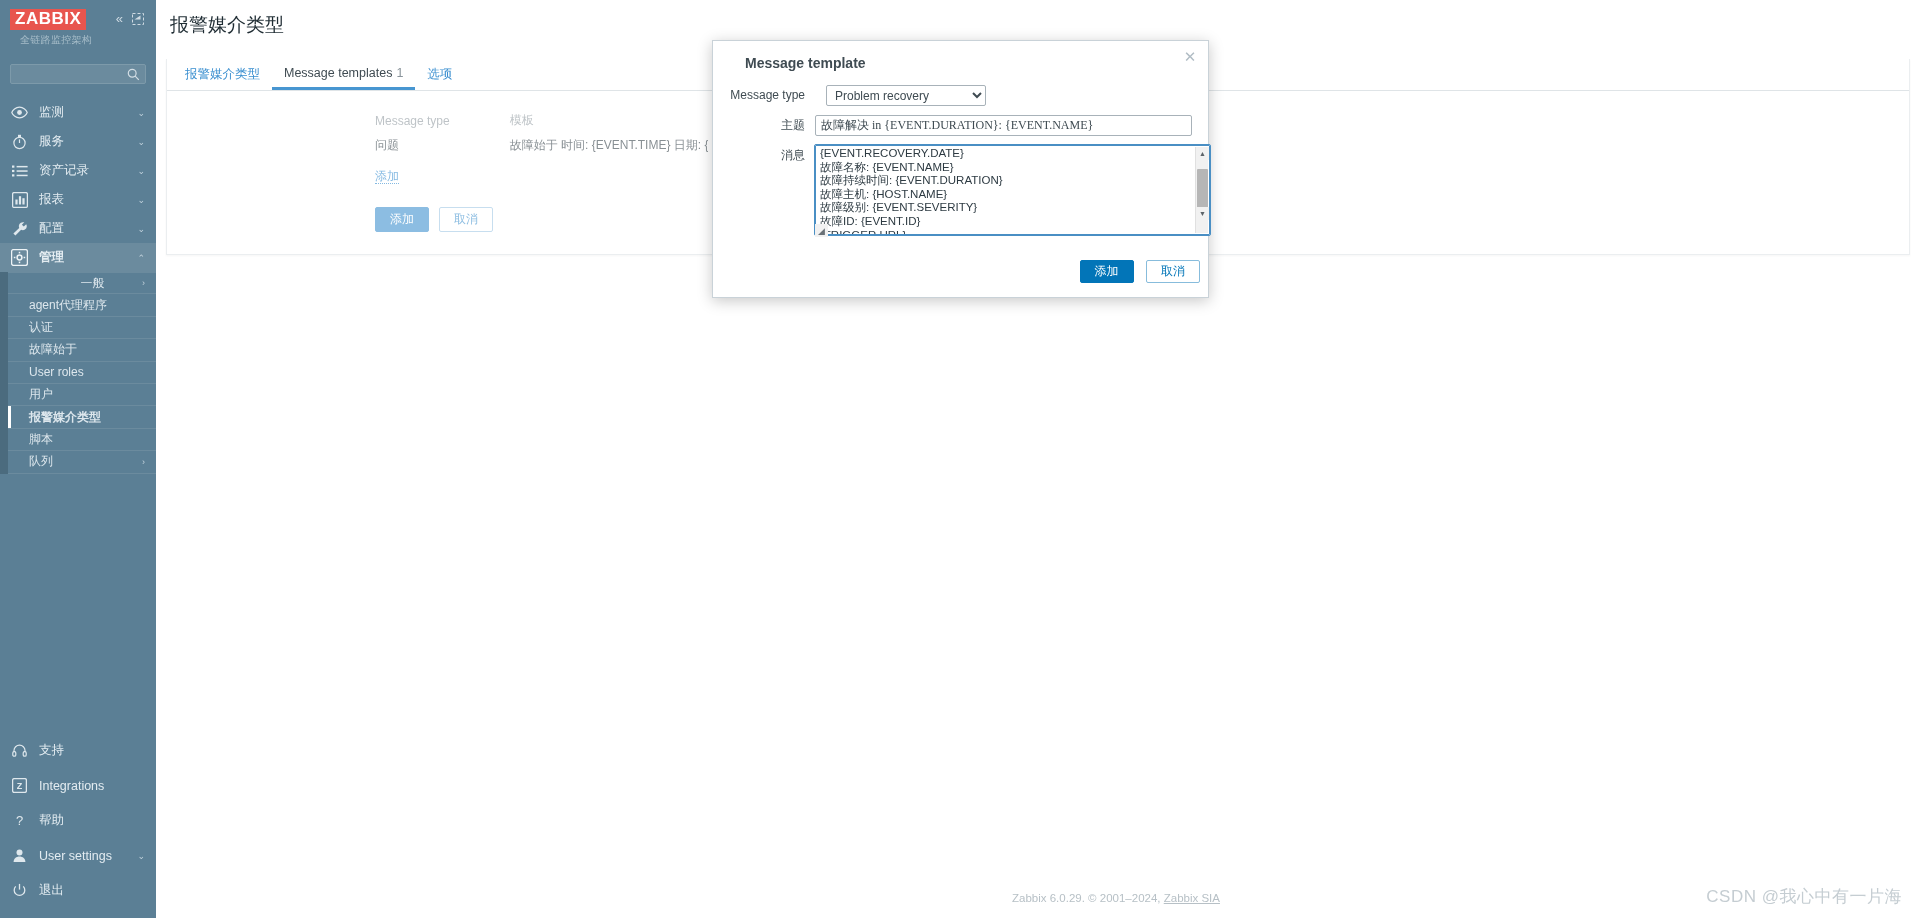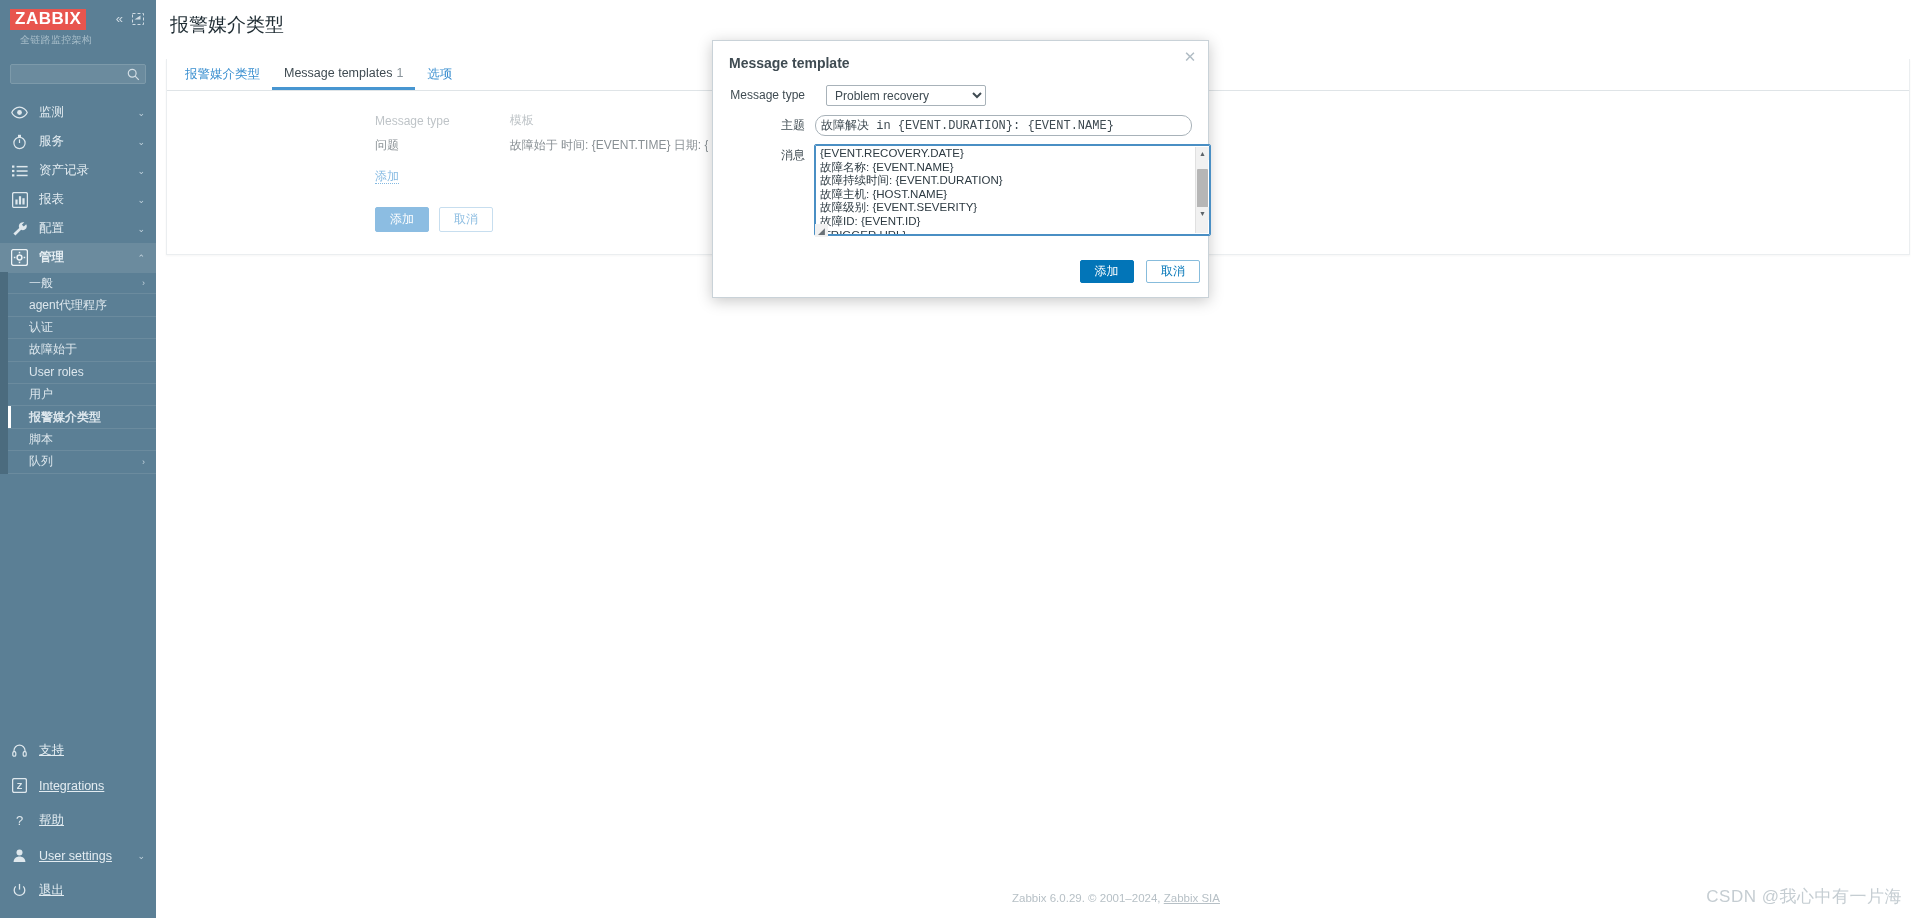--- a/index.html
+++ b/index.html
@@ -101,36 +101,36 @@
     position: relative;
     height: 22.4px;
     display: flex; align-items: center;
     color: #dde7ed;
     font-size: 12px;
     padding-left: 21px;
     background: #5b7f95;
     border-bottom: 1px solid #6b8b9e;
     cursor: pointer;
   }
-  .sb-sub-item:first-child { border-top: 1px solid #6b8b9e; }
+  .sb-sub-item:first-child { border-top: 1px solid #6b8b9e; justify-content: center; }
   .sb-sub-item.sel { font-weight: bold; }
   .sb-sub-item.sel::before {
     content: ""; position: absolute; left: 0; top: 0; bottom: 0;
     width: 3px; background: #ffffff;
   }
   .sb-sub-item .chev {
     position: absolute; right: 11px; top: 50%;
     transform: translateY(-50%);
     font-size: 9px; color: #c3d3dd;
   }
 
   .sb-bottom {
     position: absolute; left: 0; right: 0; bottom: 10px;
   }
-  .sb-bottom .sb-item { height: 35px; text-decoration: underline; }
+  .sb-bottom .sb-item { height: 35px; }
 
   
   .main {
     position: absolute; left: 156px; top: 0;
     right: 0; bottom: 0;
     background: #ffffff;
   }
   .page-title {
     font-size: 19px;
     color: #1f2c33;
@@ -239,21 +239,21 @@
     position: absolute;
     left: 712px; top: 40px;
     width: 497px;
     background: #ffffff;
     border: 1px solid #c9d2d8;
     box-shadow: 0 3px 14px rgba(0,0,0,.22);
     z-index: 50;
   }
   .modal-head {
     position: relative;
-    padding: 13px 16px 9px 16px;
+    padding: 13px 16px 9px 32px;
   }
   .modal-title {
     font-size: 14px;
     font-weight: bold;
     color: #3f4b52;
   }
   .modal-close {
     position: absolute; right: 10px; top: 8px;
     width: 16px; height: 16px;
     color: #b0bcc4;
@@ -287,24 +287,24 @@
     color: #3f4b52;
     padding: 0 4px;
     font-family: "Liberation Sans", sans-serif;
     margin-left: 11px;
   }
   input.m-input {
     height: 21px;
     width: 395px;
     font-size: 12px;
     border: 1px solid #a8b2b9;
-    border-radius: 10px;
+    border-radius: 2px;
     padding: 0 5px;
     color: #3f4b52;
-    font-family: Liberation Mono, monospace;
+    font-family: Liberation Serif, serif;
     outline: none;
   }
   .ta-wrap {
     position: relative;
     width: 395px;
   }
   textarea.m-textarea {
     width: 395px;
     height: 90px;
     font-size: 11.5px;

